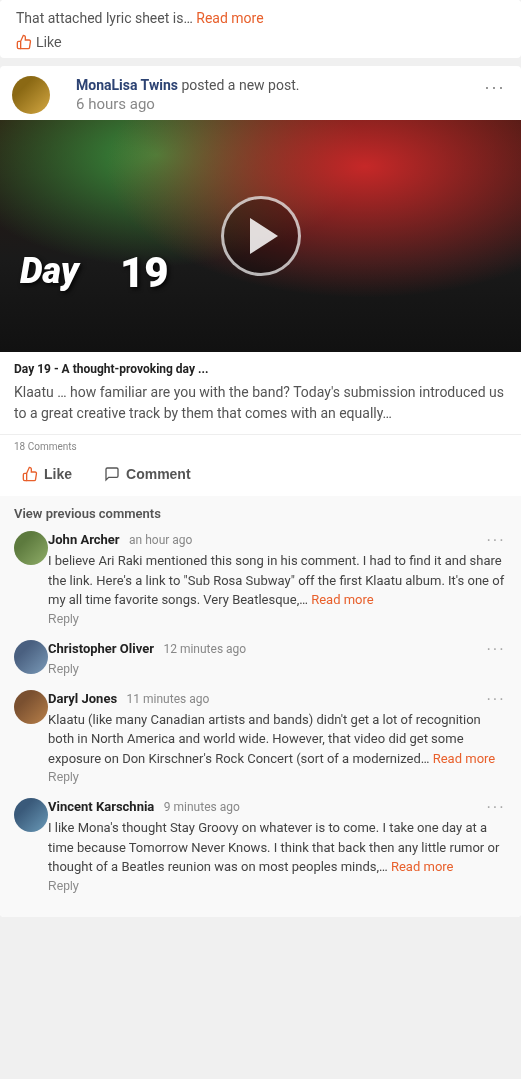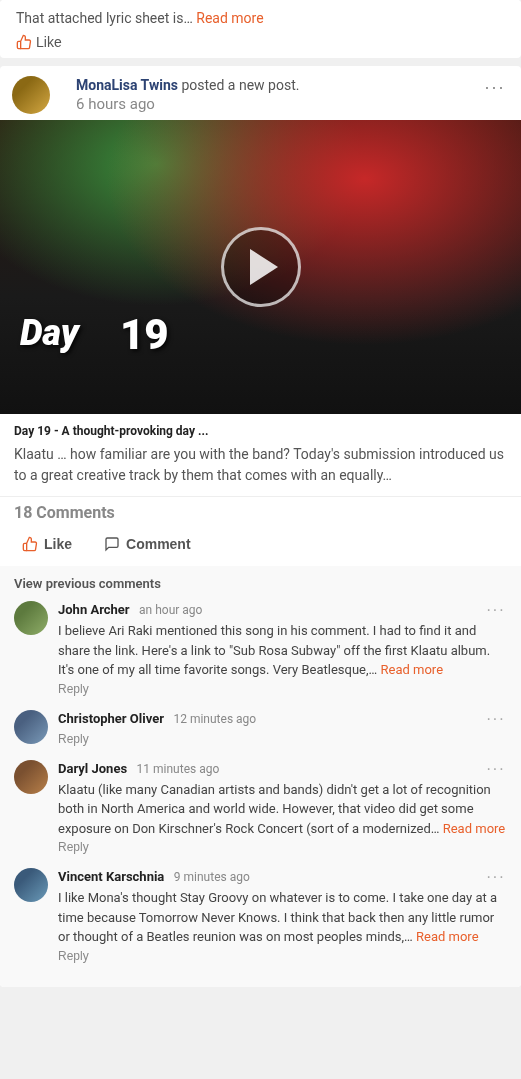--- a/index.html
+++ b/index.html
@@ -104,21 +104,21 @@
       cursor: pointer;
       color: #888;
       font-size: 18px;
       letter-spacing: 1px;
       line-height: 1;
       padding: 2px 4px;
     }
 
     .post-image {
       width: 100%;
-      height: 294px;
+      height: 232px;
       background: linear-gradient(180deg, #1a1a1a 0%, #2a2a2a 100%);
       position: relative;
       overflow: hidden;
       display: flex;
       align-items: center;
       justify-content: center;
     }
     .post-image-bg {
       position: absolute;
       top: 0; left: 0; right: 0; bottom: 0;
@@ -183,24 +183,23 @@
       font-size: 14px;
       color: #555;
       line-height: 1.5;
     }
 
     .post-footer {
       padding: 6px 14px;
       border-top: 1px solid #eee;
     }
     .comments-count {
-      font-size: 16px;
+      font-size: 10px;
       color: #888;
       margin-bottom: 6px;
-      font-weight: bold;
     }
     .action-bar {
       display: flex;
       gap: 16px;
       padding: 4px 0;
     }
     .action-btn {
       display: flex;
       align-items: center;
       gap: 6px;
@@ -222,21 +221,20 @@
       font-size: 13px;
       color: #555;
       font-weight: 600;
       cursor: pointer;
       margin-bottom: 10px;
       display: block;
     }
 
     .comment {
       display: flex;
-      gap: 10px;
       margin-bottom: 14px;
     }
     .comment-avatar {
       width: 34px;
       height: 34px;
       border-radius: 50%;
       flex-shrink: 0;
       overflow: hidden;
     }
     .comment-body { flex: 1; min-width: 0; }

